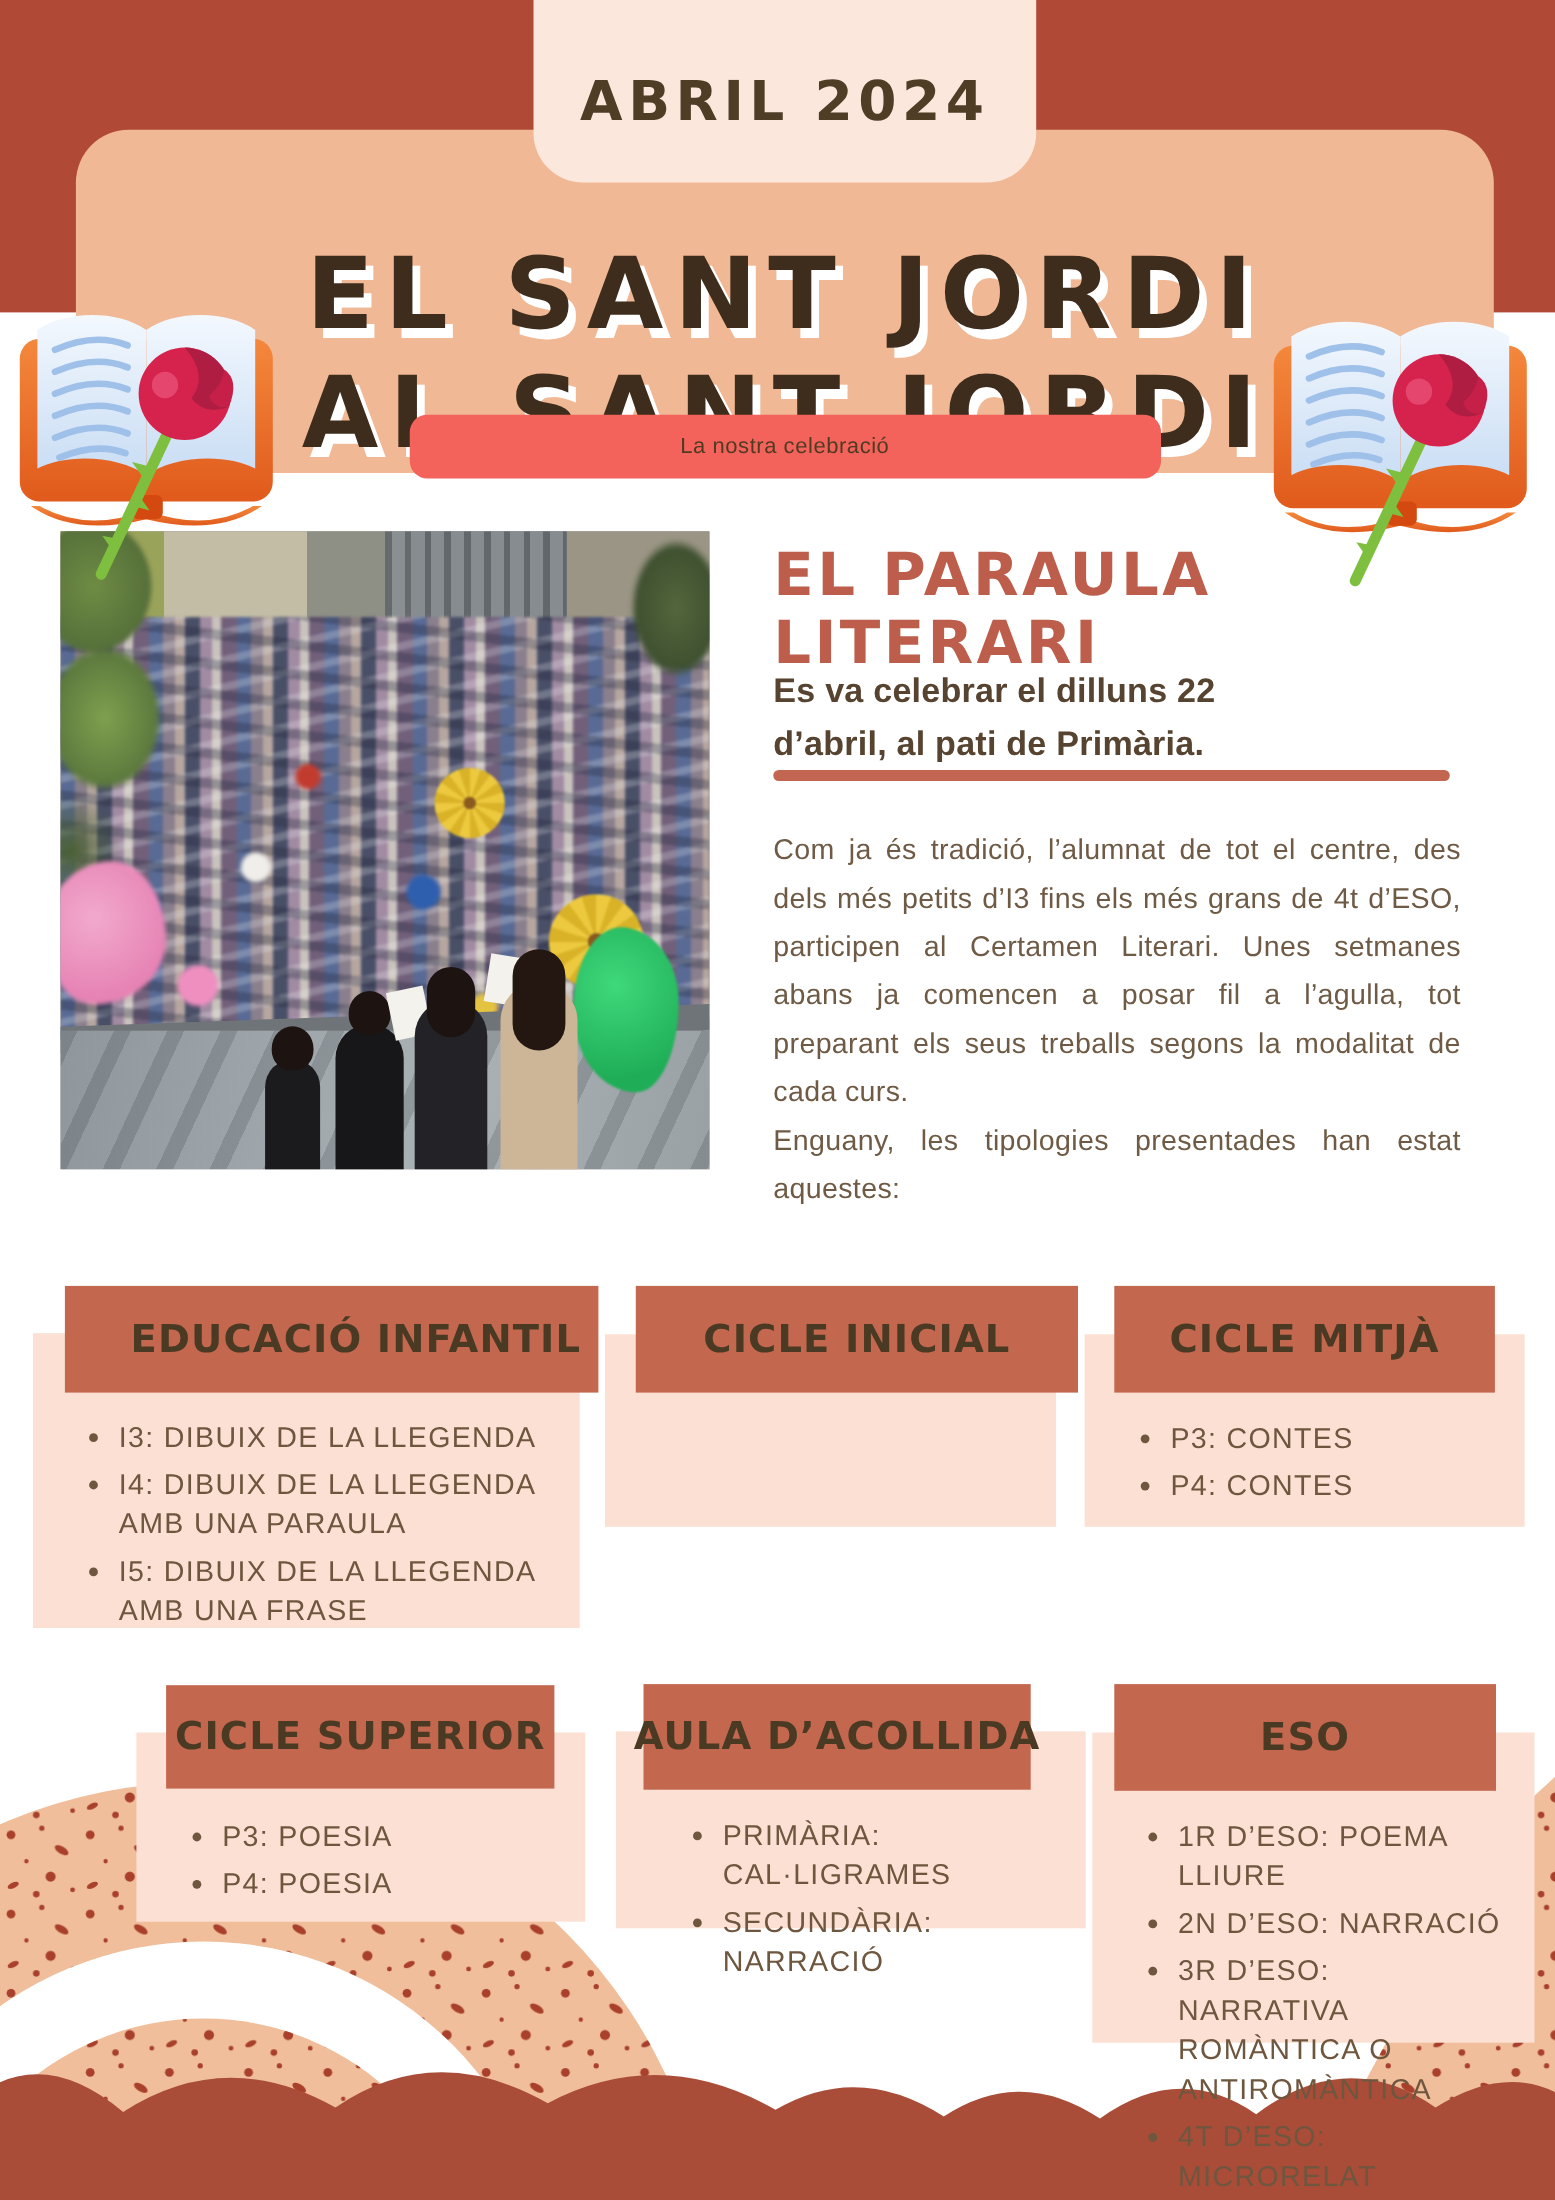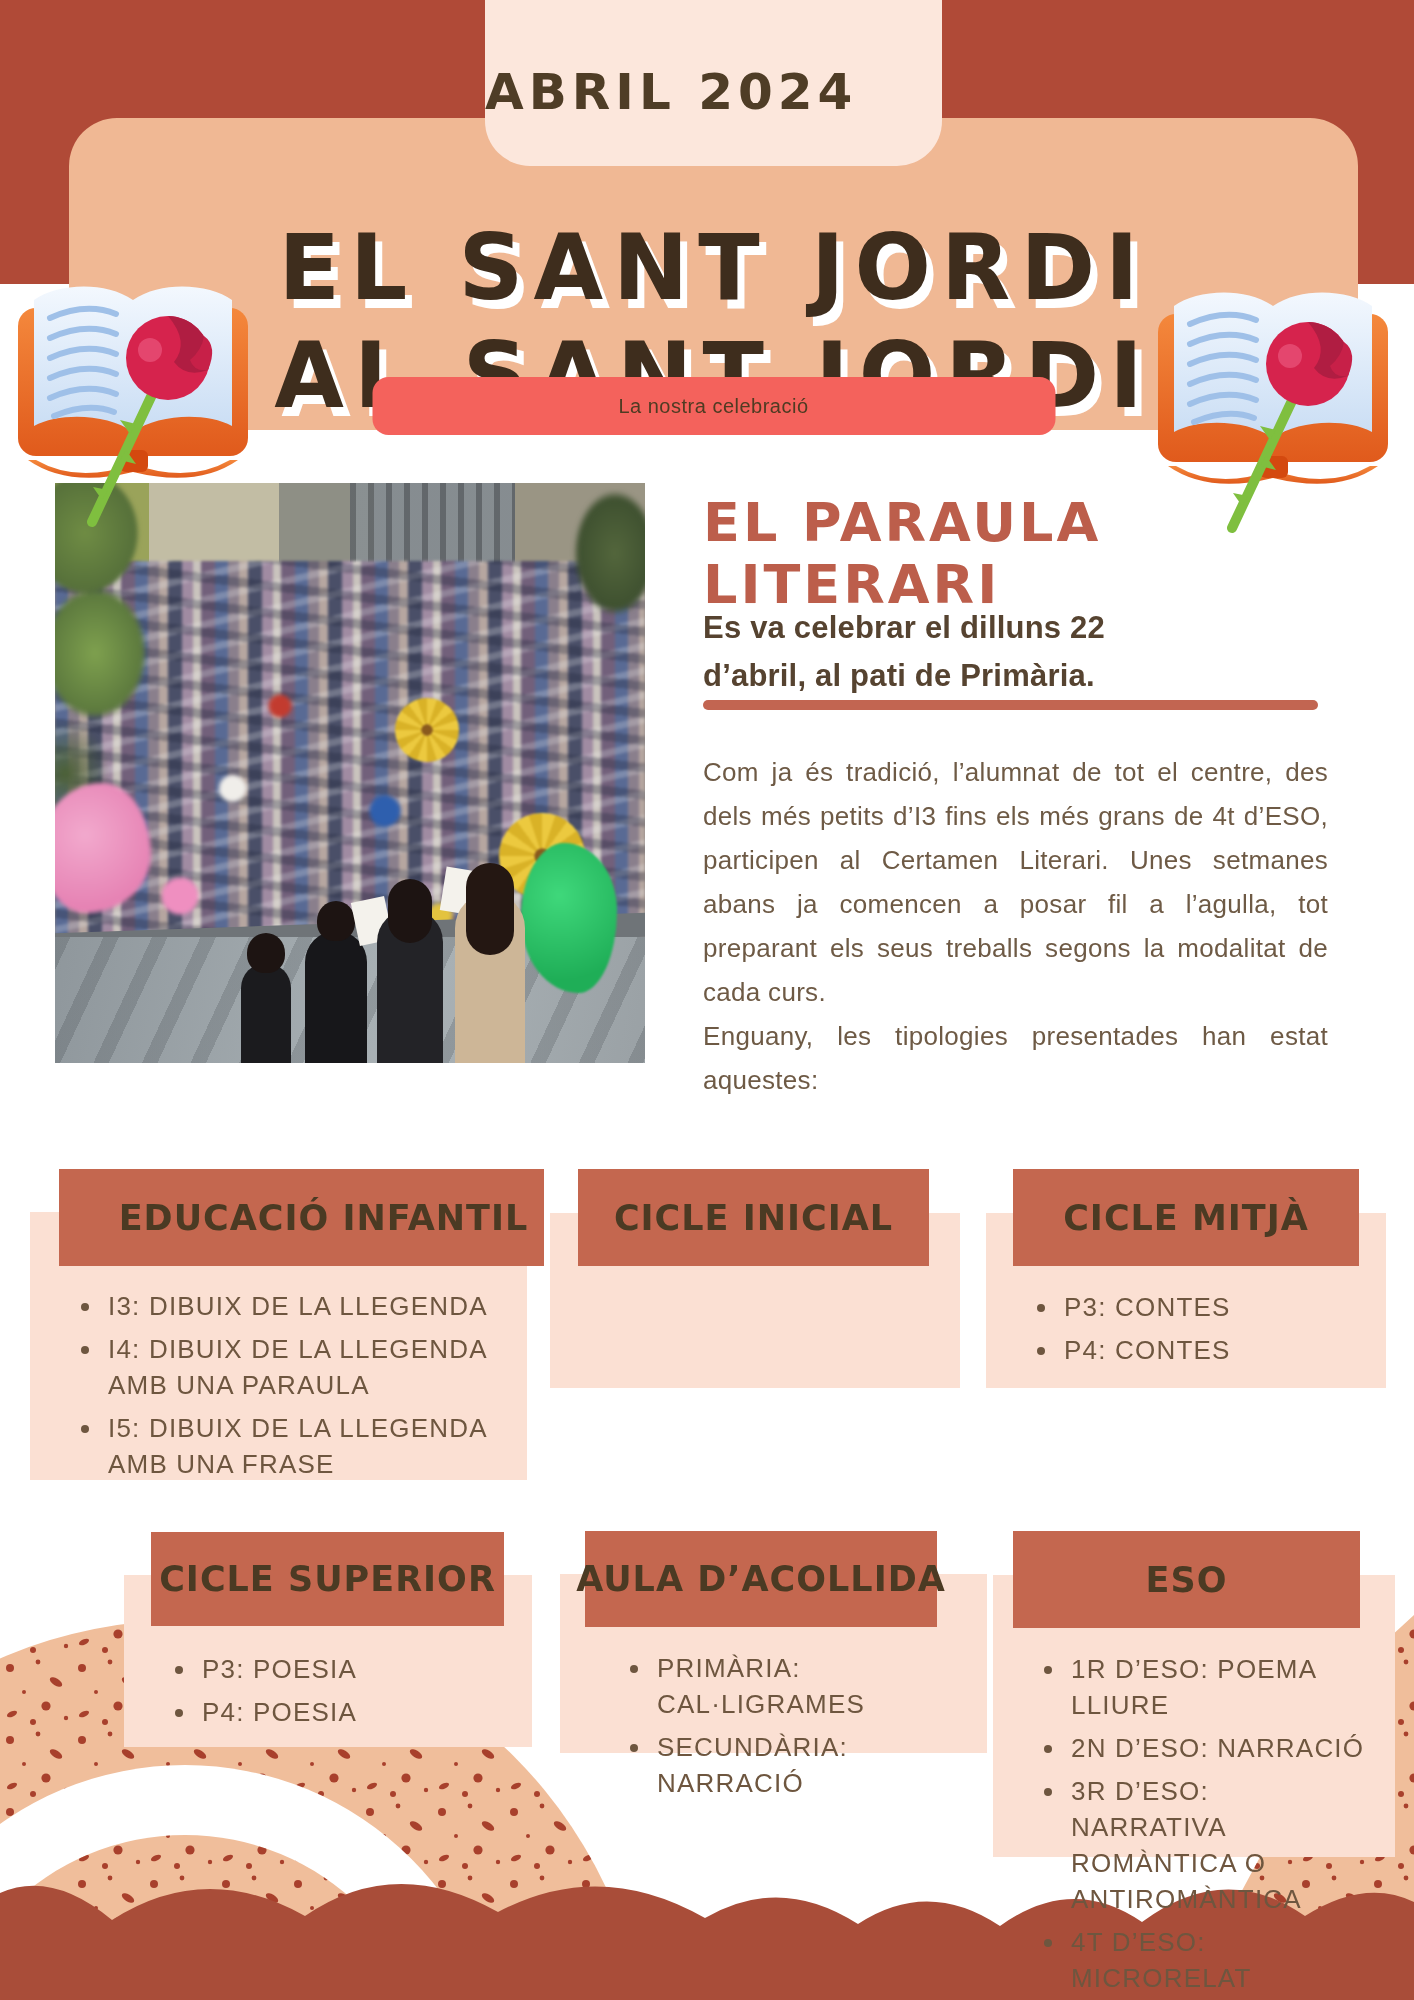--- a/index.html
+++ b/index.html
@@ -9,21 +9,21 @@
     --bodyc:#6E5A45; --hdrbg:#C4674F; --hdrtx:#4B3A23; --panel:#FBE0D3;
     --itemc:#6E563F; --wavec:#A94D39; --archpeach:#F0BE9B; --speck:#A8402C;
   }
   html,body{margin:0;padding:0;background:#e8e8e8;}
   #page{position:relative;width:1414px;height:2000px;margin:0 auto;background:#fff;
         overflow:hidden;font-family:"Liberation Sans",sans-serif;}
 
   
   .band{position:absolute;left:0;top:0;width:1414px;height:284px;background:var(--brick);}
   .date-box{position:absolute;left:485px;top:0;width:457px;height:166px;background:var(--cream);
-            border-radius:0 0 45px 45px;display:flex;align-items:center;justify-content:flex-start;z-index:4;}
+            border-radius:0 0 45px 45px;display:flex;align-items:center;justify-content:center;z-index:4;}
   .date-box span{font-family:"DejaVu Sans",sans-serif;font-weight:800;font-size:50px;
                  letter-spacing:5px;color:#4F3D26;padding-top:18px;}
   .hero{position:absolute;left:69px;top:118px;width:1289px;height:312px;background:var(--peach);
         border-radius:48px;z-index:2;}
   .hero-title{position:absolute;left:0;right:0;top:96px;text-align:center;
               font-family:"DejaVu Sans",sans-serif;font-weight:700;font-size:90px;line-height:108px;
               letter-spacing:10px;color:var(--ink);text-shadow:7px 9px 0 #ffffff;white-space:nowrap;}
   .pill{position:absolute;left:50%;transform:translateX(-50%);top:259px;width:683px;height:58px;
         background:var(--coral);border-radius:16px;display:flex;align-items:center;justify-content:center;z-index:3;}
   .pill span{font-size:20px;color:#4F3B22;letter-spacing:.5px;}
@@ -106,21 +106,21 @@
   .card{position:absolute;background:var(--panel);z-index:2;}
   .card-head{position:absolute;background:var(--hdrbg);display:flex;align-items:center;justify-content:center;}
   .card-head span{font-family:"DejaVu Sans",sans-serif;font-weight:800;font-size:35px;
                   letter-spacing:1px;color:var(--hdrtx);white-space:nowrap;}
   .card-list{margin:0;padding:76px 26px 0 74px;list-style:disc;}
   .card-list li{font-size:26px;line-height:36px;color:var(--itemc);letter-spacing:1.2px;
                 margin-bottom:7px;padding-left:4px;}
   .card-a{left:30px;top:1212px;width:497px;height:268px;}
   .card-a .card-head{left:29px;top:-43px;width:441px;height:97px;padding-left:44px;}
   .card-b{left:550px;top:1213px;width:410px;height:175px;}
-  .card-b .card-head{left:28px;top:-44px;width:351px;height:97px;}
+  .card-b .card-head{left:28px;top:-44px;width:402px;height:97px;}
   .card-c{left:986px;top:1213px;width:400px;height:175px;}
   .card-c .card-head{left:27px;top:-44px;width:346px;height:97px;}
   .card-d{left:124px;top:1575px;width:408px;height:172px;}
   .card-d .card-head{left:27px;top:-43px;width:353px;height:94px;}
   .card-e{left:560px;top:1574px;width:408px;height:179px;padding-left:19px;}
   .card-e .card-head{left:25px;top:-43px;width:352px;height:96px;}
   .card-f{left:993px;top:1575px;width:402px;height:282px;}
   .card-f .card-head{left:20px;top:-44px;width:347px;height:97px;}
 
   

